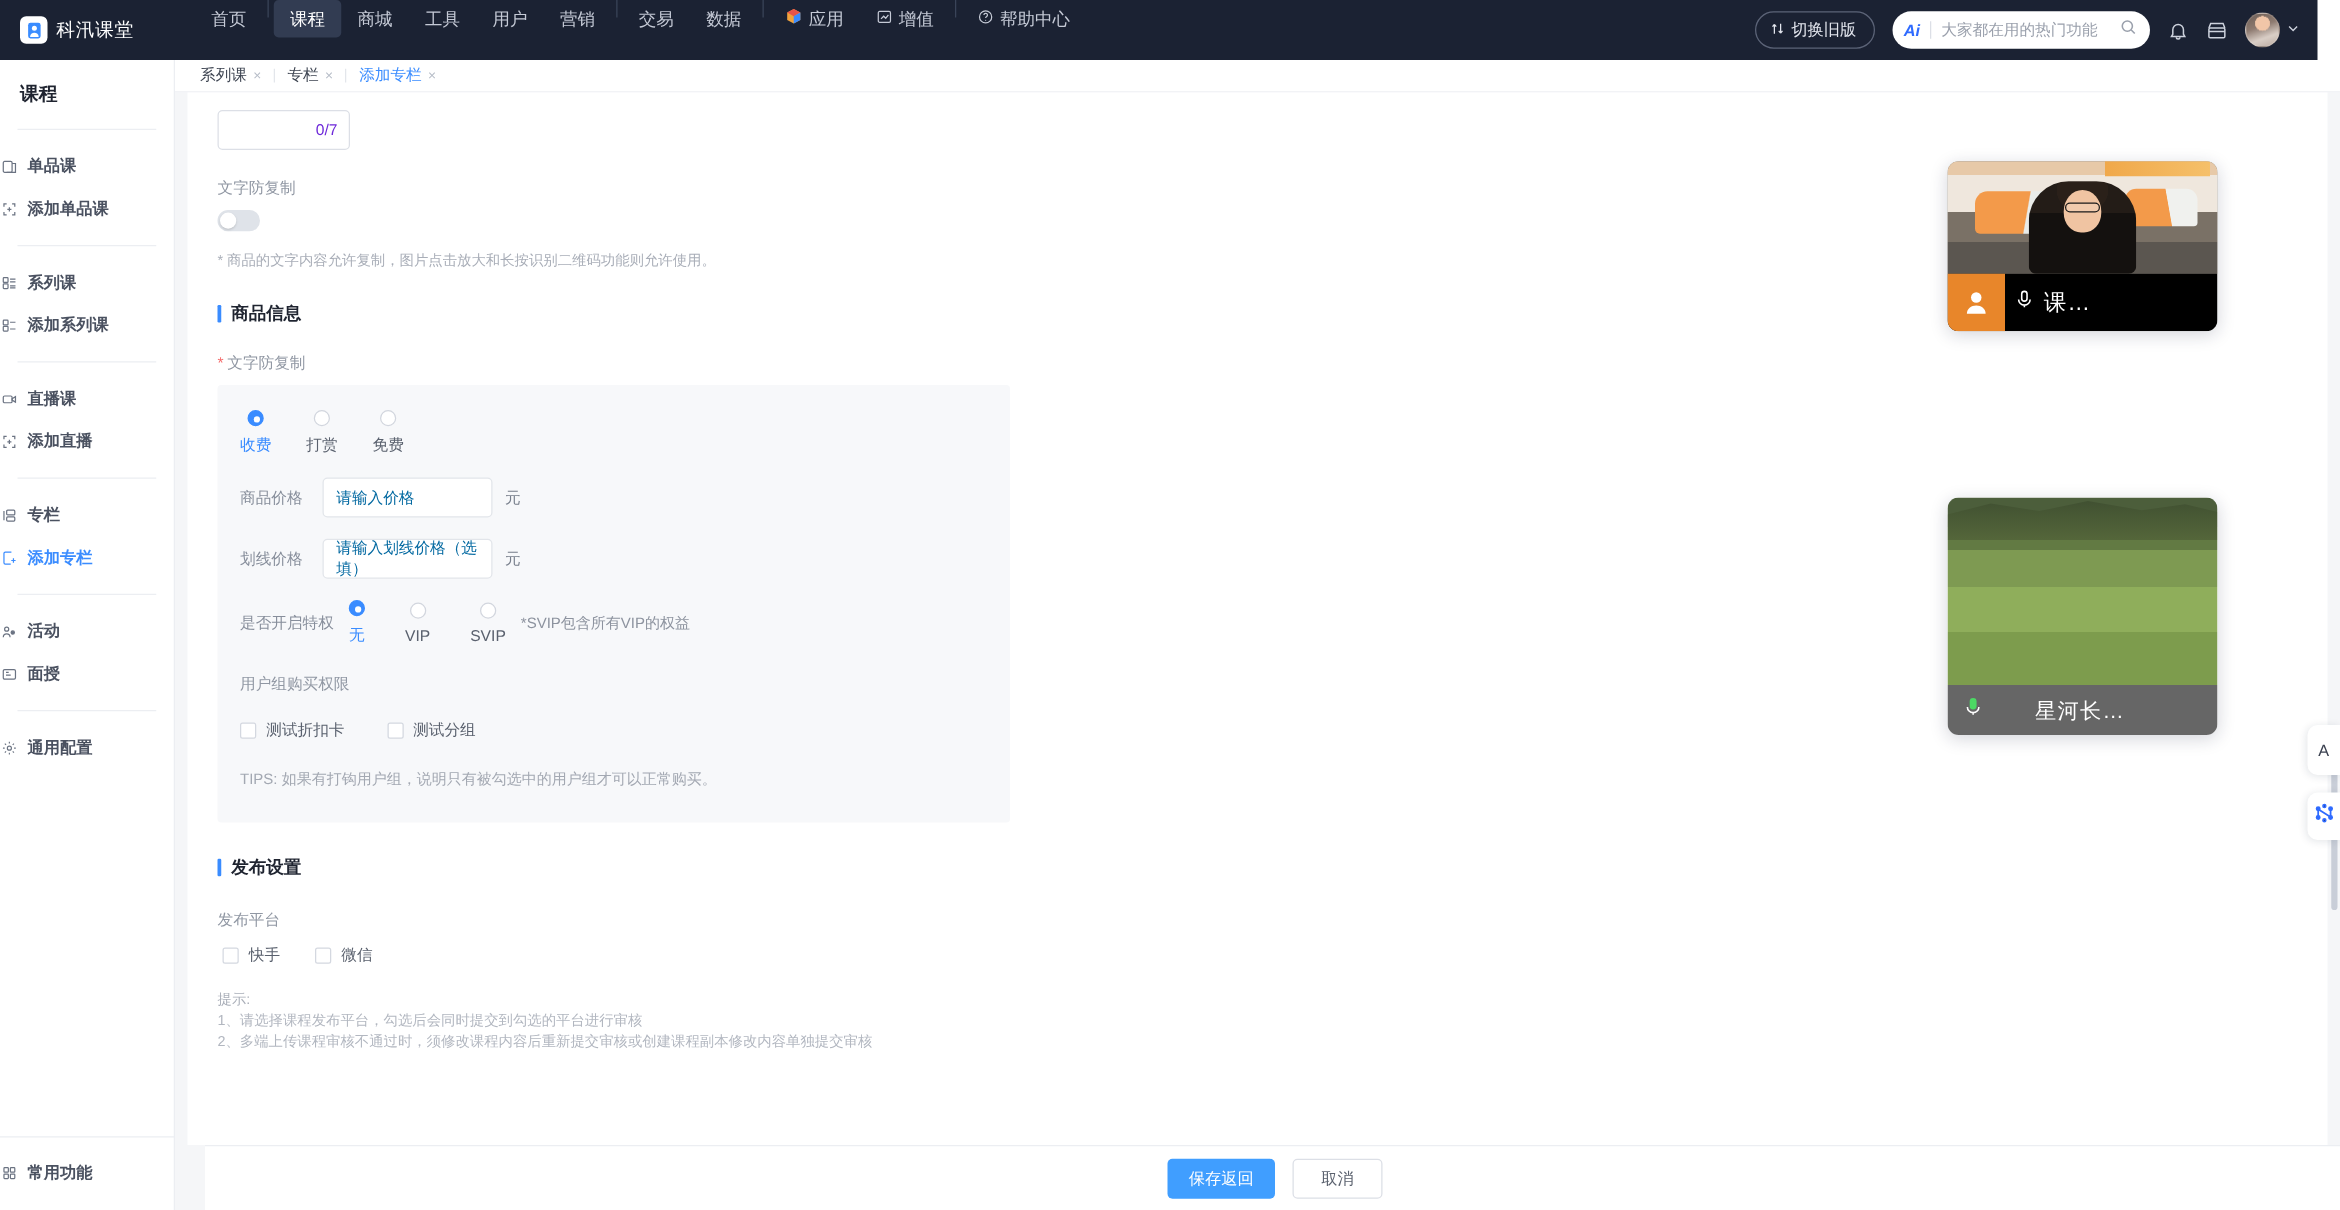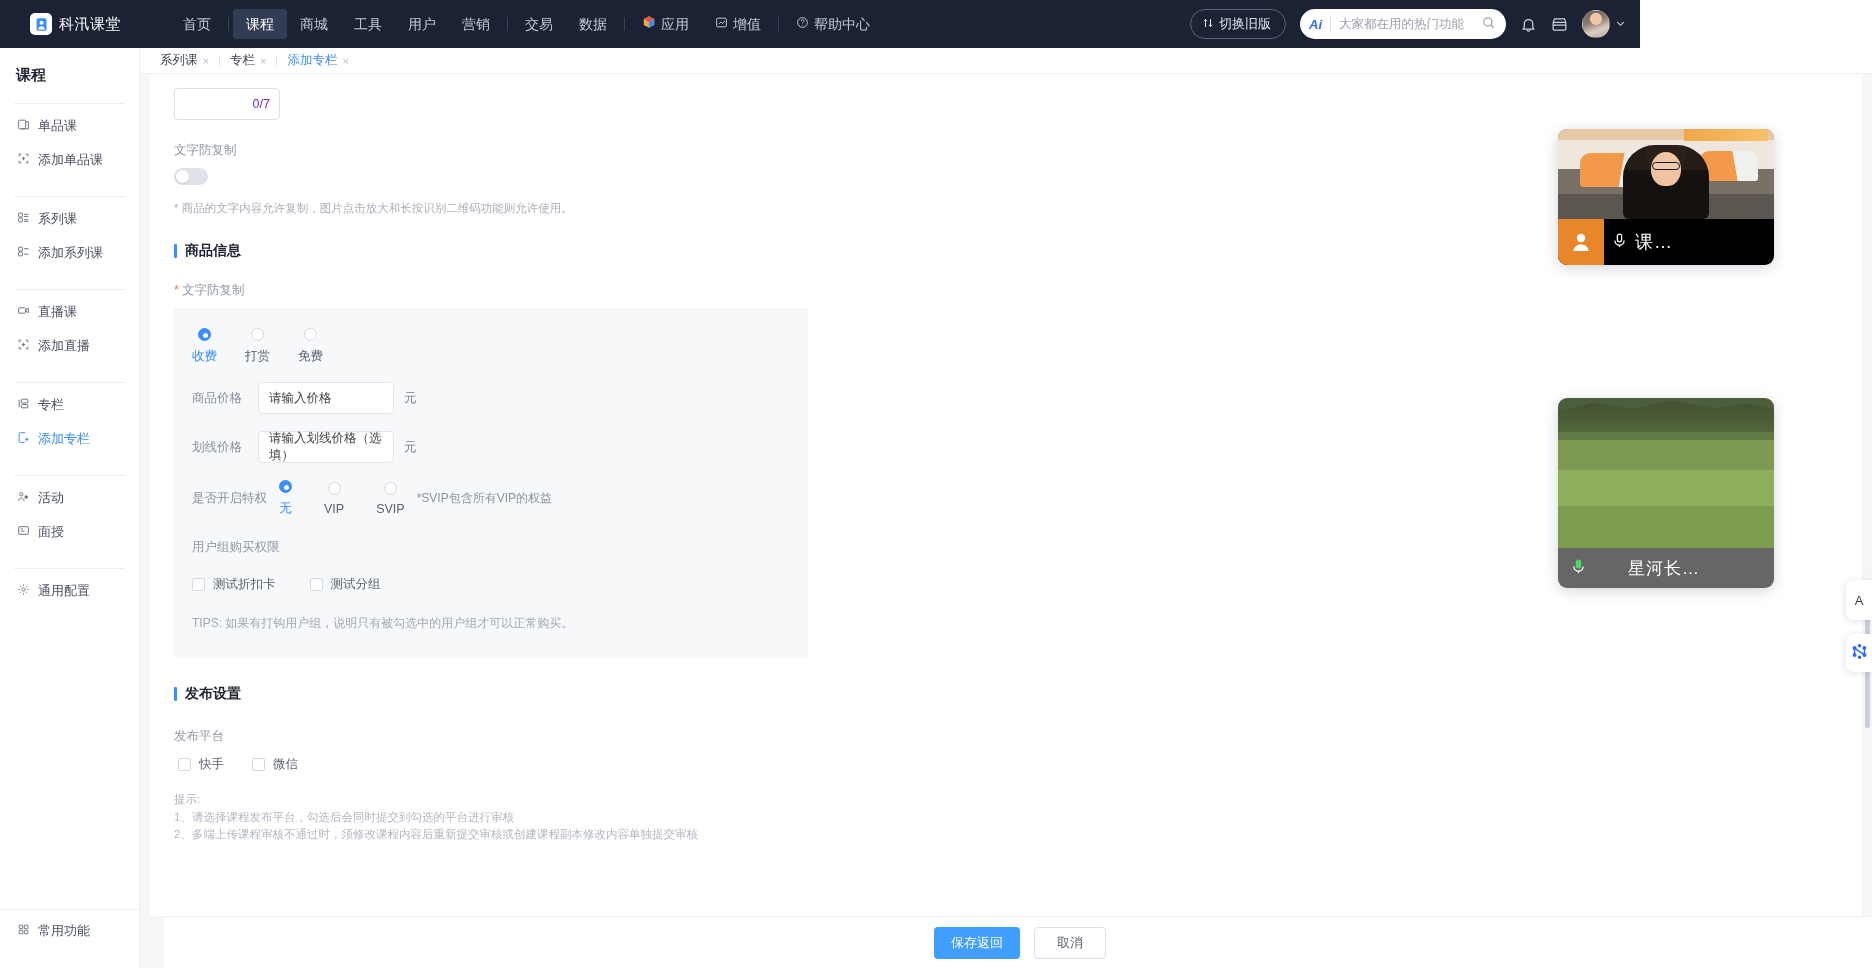--- a/index.html
+++ b/index.html
@@ -7,37 +7,36 @@
     width: 1872px; height: 968px;
     font-family: "Liberation Sans", "DejaVu Sans", sans-serif;
     background: #ffffff;
     overflow: hidden;
   }
   body { position: relative; }
 
   
   .topnav {
     position: absolute; top: 0; left: 0;
-    width: 1640px; height: 48px;
+    width: 1854px; height: 48px;
     background: #1b2233;
     display: flex; align-items: center;
     z-index: 50;
-    padding-left: 14px;
   }
   .brand { display: flex; align-items: center; margin-left: 16px; width: 140px; }
   .brand-logo {
     width: 22px; height: 22px; border-radius: 5px;
     background: #ffffff;
     display: flex; align-items: center; justify-content: center;
     margin-right: 7px; flex: none;
   }
   .brand-logo svg { display:block; }
   .brand-name { color: #ffffff; font-size: 15px; letter-spacing: .5px; white-space: nowrap; }
 
-  .mainmenu { display: flex; align-items: center; height: 48px; }
+  .mainmenu { display: flex; align-items: flex-start; height: 48px; }
   .mi {
     color: #c5cad6; font-size: 14px; padding: 6px 13px;
     border-radius: 4px; white-space: nowrap; cursor: pointer;
     display: flex; align-items: center; gap: 5px; line-height: 18px;
   }
   .mi.active { background: #323c52; color: #ffffff; }
   .mdiv { width: 1px; height: 14px; background: #3a4459; margin: 0 4px; }
 
   .nav-right {
     position: absolute; right: 14px; top: 0; height: 48px;
@@ -71,23 +70,23 @@
   
   .sidebar {
     position: absolute; top: 48px; left: 0;
     width: 140px; height: 920px;
     background: #ffffff; border-right: 1px solid #eceef2;
     z-index: 20;
   }
   .side-title { font-size: 15px; font-weight: bold; color: #1f2430; padding: 18px 0 14px 16px; }
   .side-sep { height: 1px; background: #eceef2; margin: 4px 14px; }
   .side-item {
-    display: flex; gap: 8px;
-    height: 32px; padding-left: 16px; font-size: 13px;
-    color: #4a5160; cursor: pointer;
+    display: flex; align-items: center; gap: 8px;
+    height: 32px; font-size: 13px;
+    color: #4a5160; cursor: pointer; font-weight: bold;
   }
   .side-item + .side-item { margin-top: 2px; }
   .side-item.active { color: #3a8cff; }
   .side-item .si-ic { width: 14px; height: 14px; display:flex; align-items:center; justify-content:center; flex:none; color:#6b7382; }
   .side-item.active .si-ic { color: #3a8cff; }
   .side-group { padding: 9px 0 9px 0; }
   .side-bottom {
     position: absolute; bottom: 0; left: 0; width: 140px;
     border-top: 1px solid #eceef2; padding: 12px 0 14px 0;
   }
@@ -166,21 +165,21 @@
     width: 5px; height: 5px; border-radius: 50%; background: #fff;
   }
   .radio.on { color: #3a8cff; }
 
   .form-row { display: flex; align-items: center; gap: 10px; margin-top: 17px; }
   .form-row .rl { font-size: 12.5px; color: #878e9b; width: 56px; }
   .txtbox {
     width: 136px; height: 32px; background: #fff;
     border: 1px solid #e2e5ea; border-radius: 4px;
     display: flex; align-items: center; padding: 0 10px;
-    font-size: 12.5px; color: #404040; cursor: text;
+    font-size: 12.5px; color: #0369a1; cursor: text;
   }
   .unit { font-size: 12.5px; color: #777e8b; }
   .note-inline { font-size: 12px; color: #8d939f; }
 
   .cb-row { display: flex; align-items: center; gap: 34px; margin-top: 14px; }
   .cbox { display: flex; align-items: center; gap: 8px; font-size: 12.5px; color: #5a616e; cursor: pointer; }
   .cbox .sq {
     width: 13px; height: 13px; border: 1px solid #d4d8e0; border-radius: 2px;
     background: #fff; flex: none;
   }

